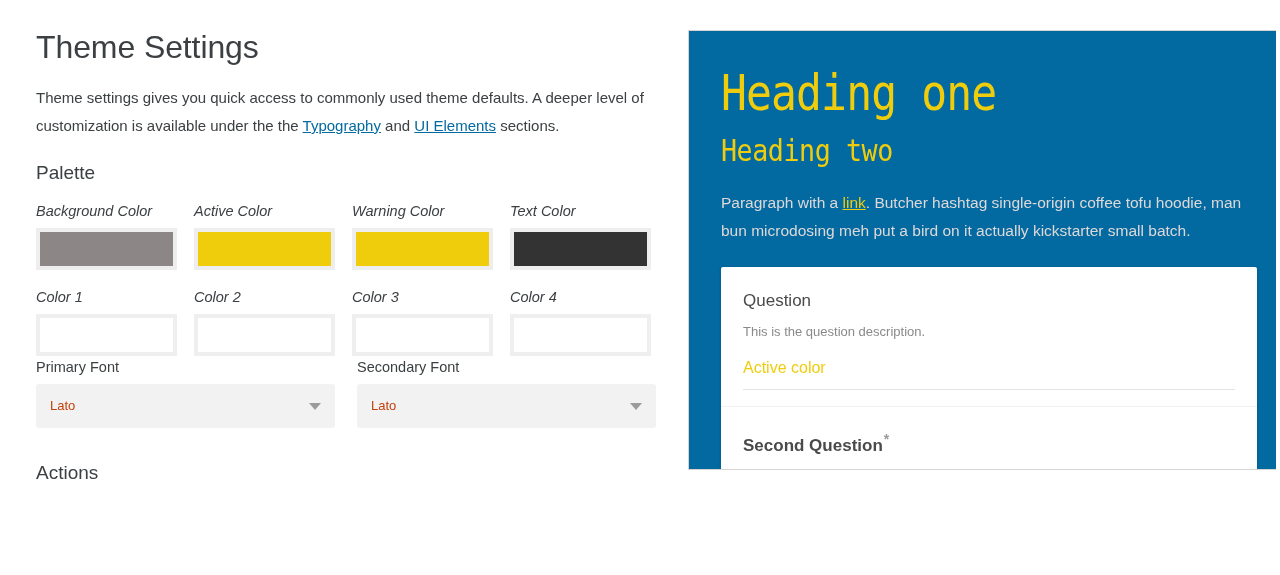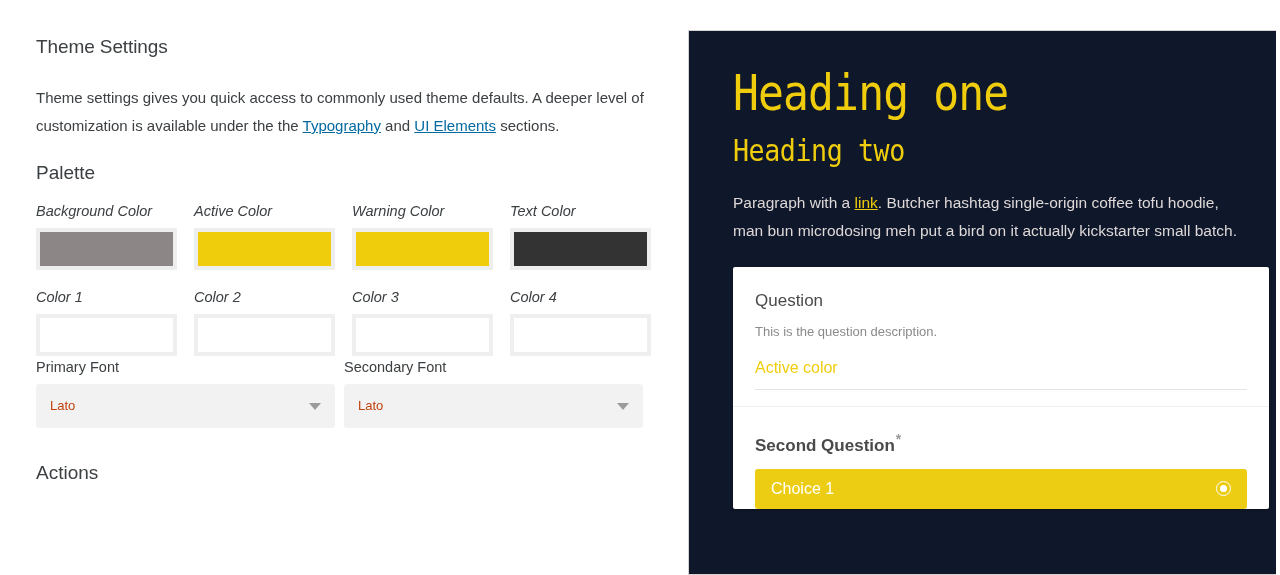--- a/index.html
+++ b/index.html
@@ -26,21 +26,21 @@
     position: absolute;
     left: 0; top: 0;
     width: 688px;
     height: 575px;
     background: #ffffff;
     padding: 28px 36px 0 36px;
     overflow: hidden;
   }
 
   .page-title {
-    font-size: 19px;
+    font-size: 32px;
     font-weight: 400;
     color: #3c4043;
     letter-spacing: -0.1px;
     line-height: 38px;
     margin-bottom: 18px;
   }
 
   .intro-text {
     font-size: 15px;
     line-height: 28px;
@@ -92,21 +92,21 @@
     background: #ffffff;
     cursor: pointer;
   }
 
   .swatch.empty { border-color: #efefef; }
 
   
   .fonts-row {
     display: grid;
     grid-template-columns: 299px 299px;
-    column-gap: 9px;
+    column-gap: 22px;
   }
 
   .select-box {
     position: relative;
     width: 299px;
     height: 44px;
     background: #f2f2f2;
     border-radius: 3px;
     display: flex;
     align-items: center;
@@ -130,25 +130,25 @@
     border-right: 6px solid transparent;
     border-top: 7px solid #9b9b9b;
   }
 
   
   .preview-panel {
     position: absolute;
     left: 688px;
     top: 30px;
     width: 588px;
-    height: 545px;
-    background: #0f172a;
+    height: 440px;
+    background: #0369a1;
     border: 1px solid #d6d3d2;
     border-right: none;
-    padding: 32px 28px 0 44px;
+    padding: 32px 28px 0 32px;
     overflow: hidden;
   }
 
   .heading-one {
     font-family: "DejaVu Sans Mono", "Liberation Mono", monospace;
     font-size: 50px;
     font-weight: 400;
     color: #f0cd0c;
     line-height: 60px;
     letter-spacing: -1px;

